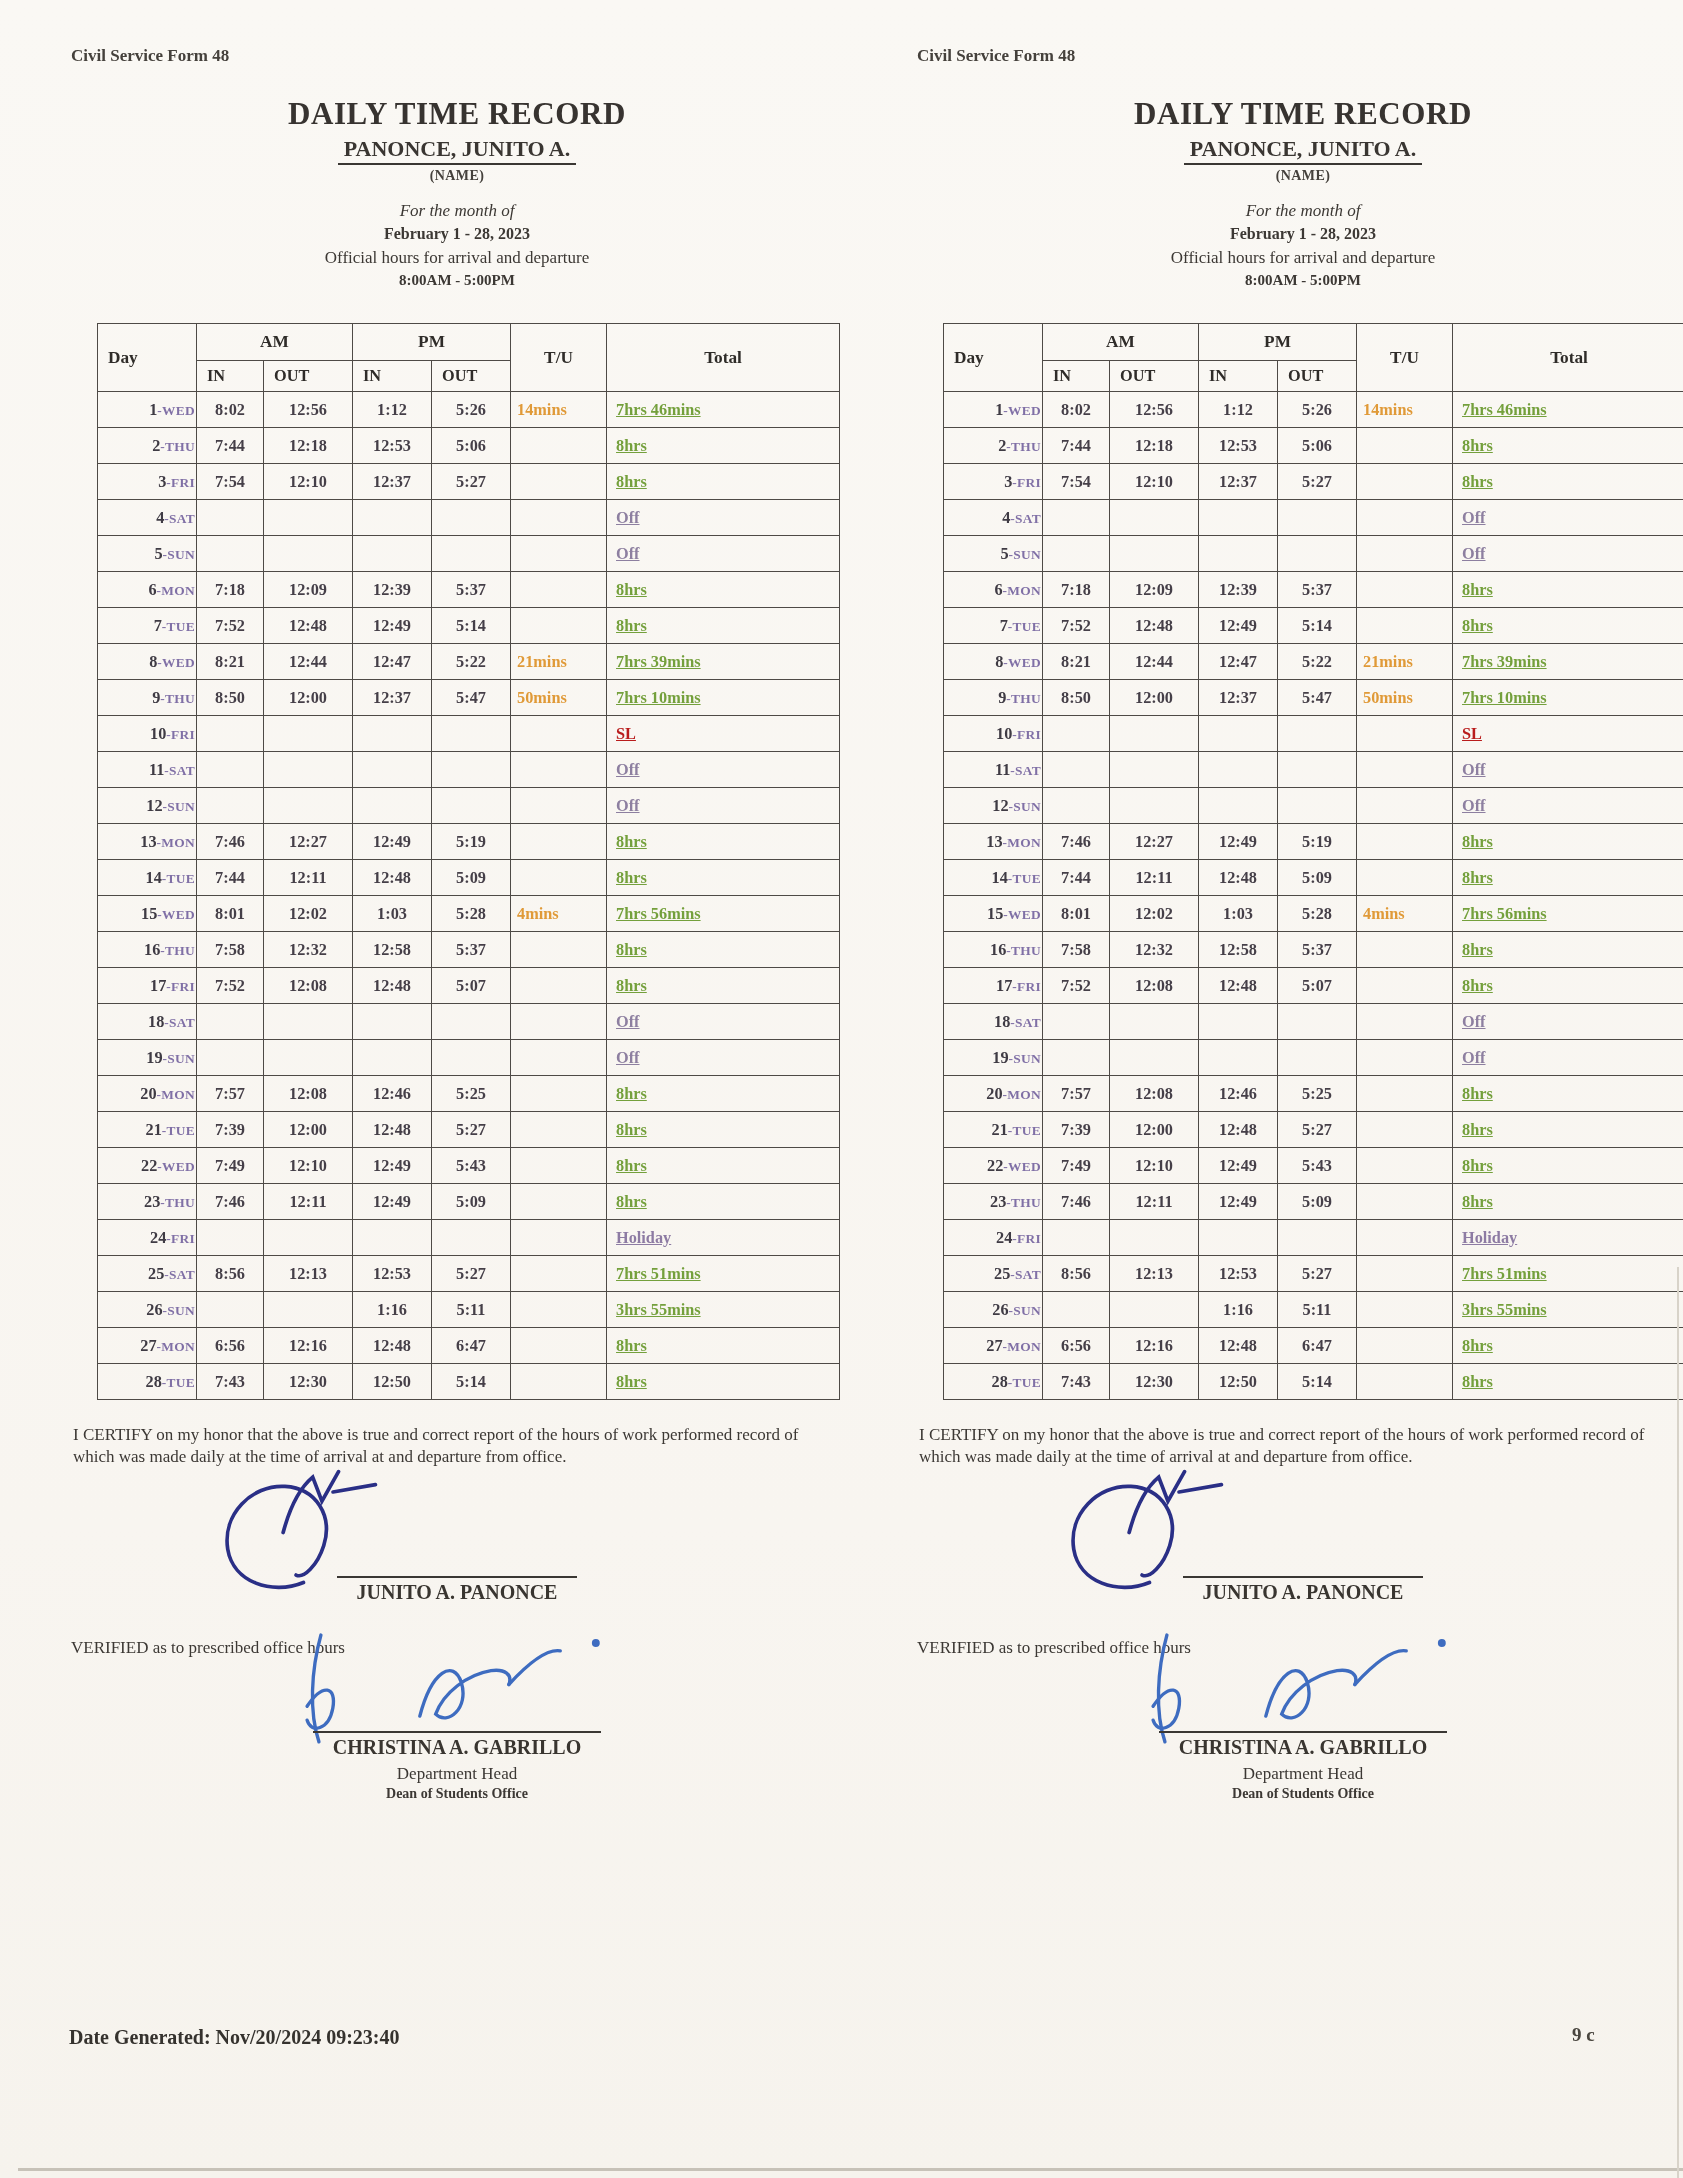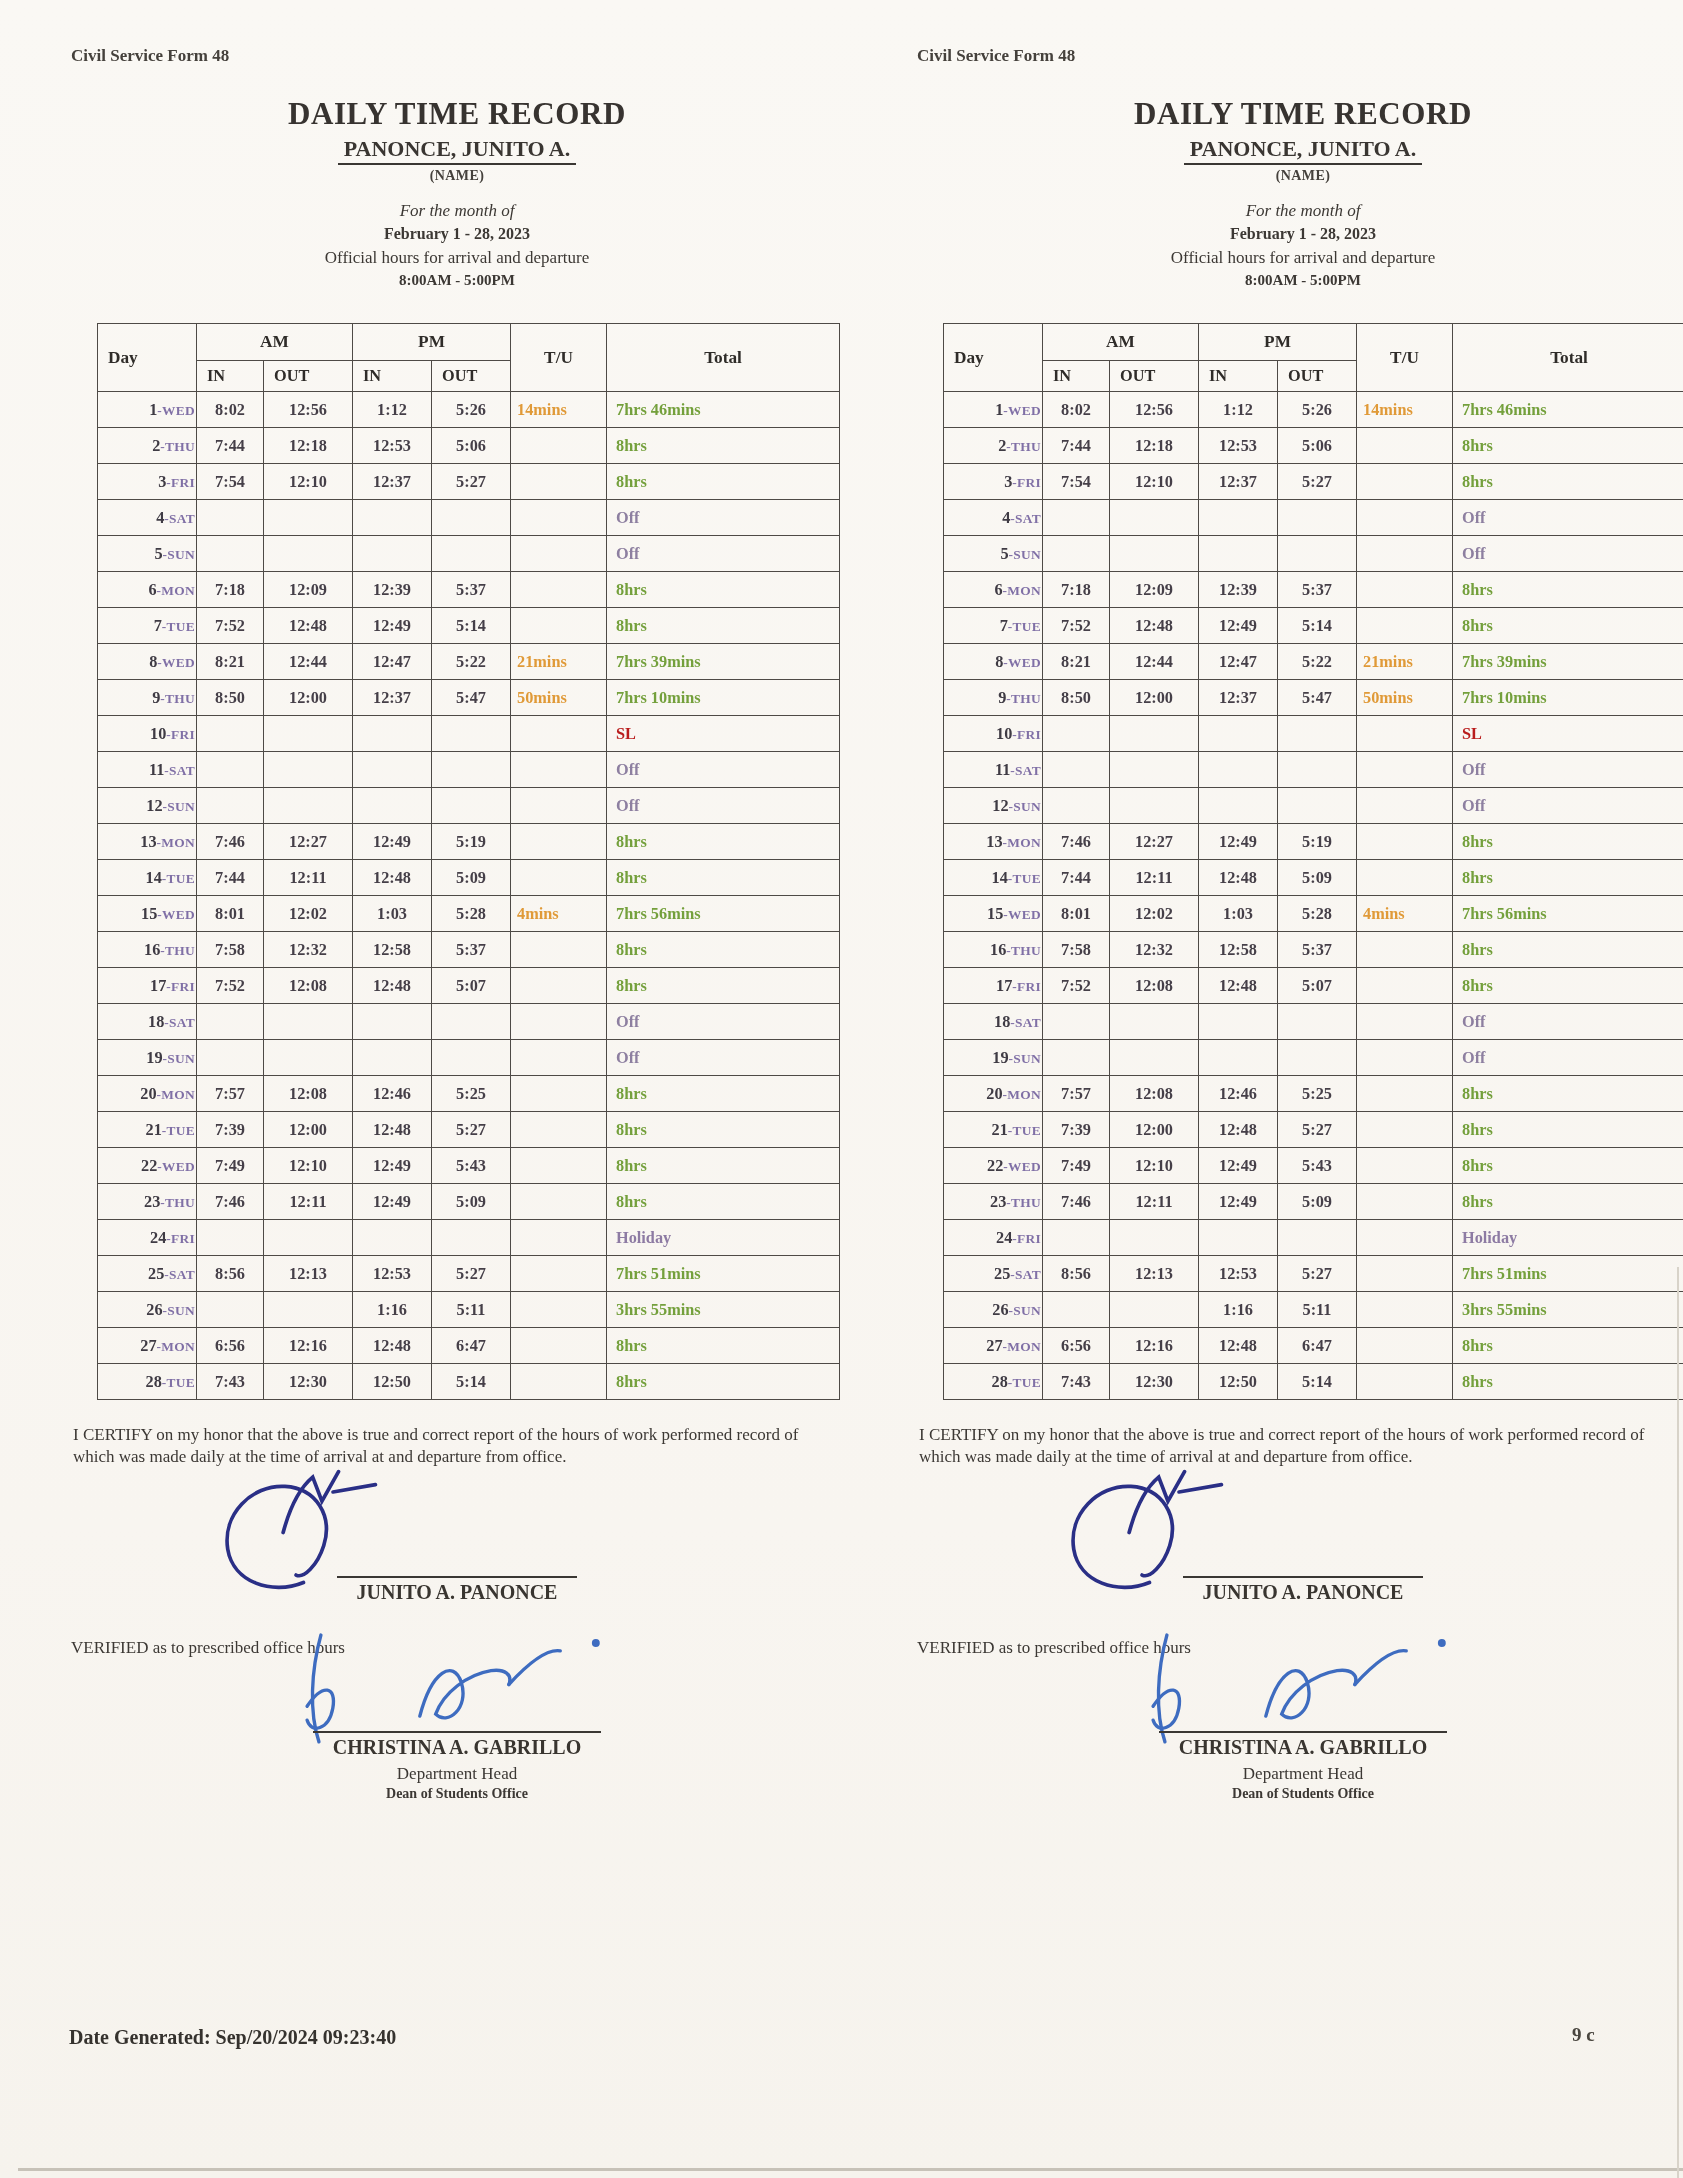--- a/index.html
+++ b/index.html
@@ -30,21 +30,21 @@
   table.dtr thead tr.h1 th { height:37px; font-size:17.3px; color:#2f2c29; }
   table.dtr thead tr.h2 th { height:31px; font-size:16.3px; color:#2f2c29; }
   th.hl { text-align:left; padding-left:10px; }
   th.hc { text-align:center; }
   table.dtr tbody td { height:36px; font-size:16.3px; }
 
   td.day { text-align:right; padding-left:8px; font-weight:bold; color:#3f3b44; }
   .day-suffix { color:#8070a6; font-size:13.4px; letter-spacing:0.3px; }
   td.time { text-align:center; font-weight:bold; color:#453f48; }
   td.tu { text-align:left; padding-left:6px; font-weight:bold; color:#e09a38; font-size:16px; }
-  td.total { text-align:left; padding-left:9px; font-weight:bold; }
+  td.total { text-align:left; padding-left:9px; font-weight:bold;text-decoration:underline; }
   .t-work { color:#74a03c; }
   .t-off { color:#8d7fa0; }
   .t-sl { color:#b91c1c; }
   .t-holiday { color:#8d7ba3; }
 
   .certify { margin:24px 2px 0 2px; font-size:17px; line-height:1.32; color:#3c3834; }
 
   .sig-block { position:relative; }
   .sig-emp { height:127px; margin-top:8px; }
   .sig-ver { height:87px; margin-top:14px; }
@@ -712,17 +712,17 @@
       </svg>
       <div class="sig-name-row">
         <span class="sig-name">CHRISTINA A. GABRILLO</span>
       </div>
     </div>
     <div class="verifier-title">Department Head</div>
     <div class="verifier-office">Dean of Students Office</div>
   </div>
 </div>
 
-<div class="date-generated">Date Generated: Sep/20/2024 09:23:40</div>
+<div class="date-generated">Date Generated: Nov/20/2024 09:23:40</div>
 <div class="page-indicator">9 c</div>
 <div class="scan-edge-bottom"></div>
 <div class="scan-edge-right"></div>
 
 
 </body></html>

